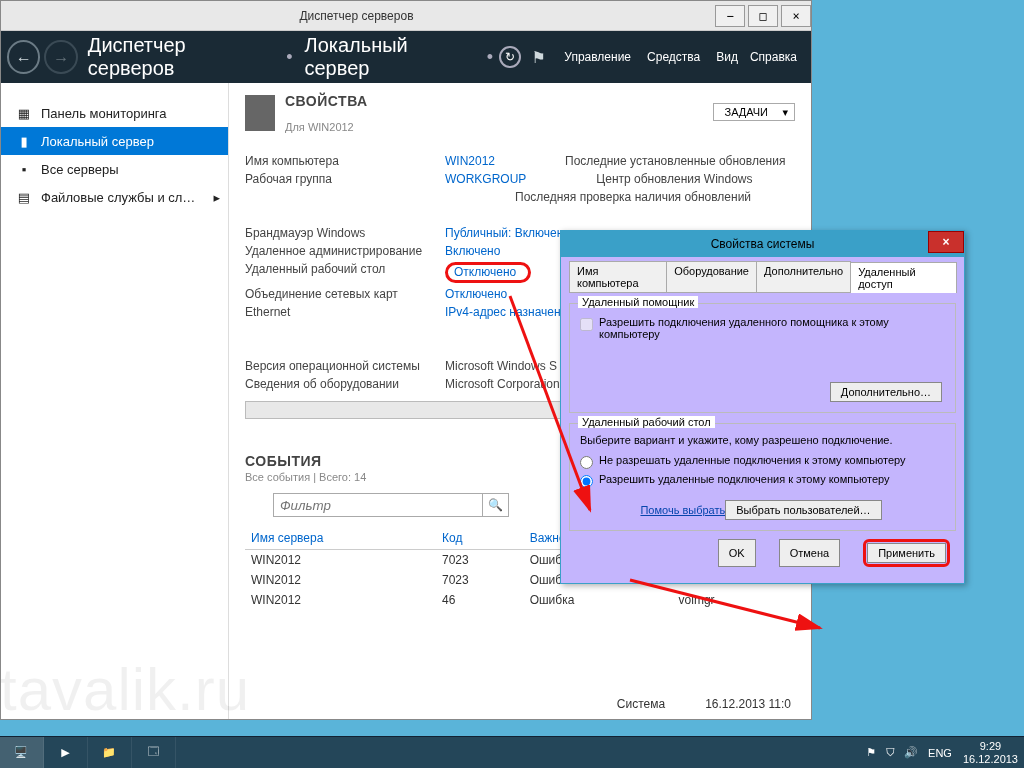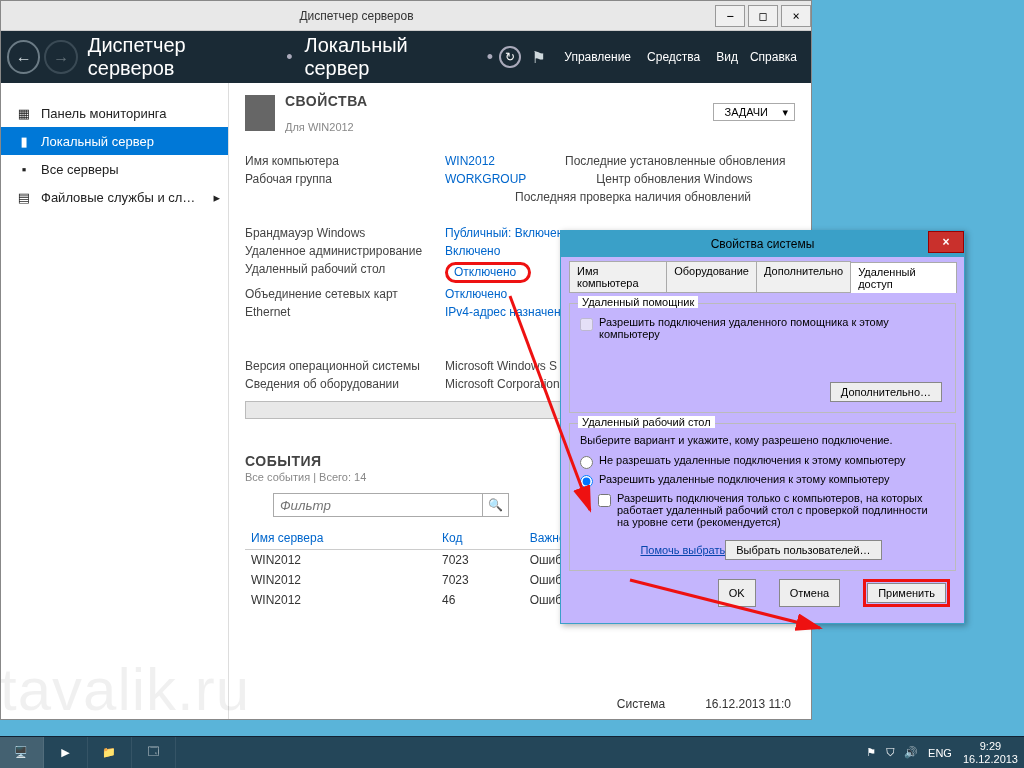--- a/index.html
+++ b/index.html
@@ -71,21 +71,21 @@
 .tab { padding: 3px 7px; border: 1px solid #aaa; border-bottom: none; margin-right: -1px; background: #f0f0f0; cursor: default; }
 .tab.act { background: #fff; position: relative; top: 1px; }
 .group { border: 1px solid #bbb; margin-top: 10px; padding: 8px 13px 10px 10px; position: relative; }
 .group > .legend { position: absolute; top: -8px; left: 8px; background: #fff; padding: 0 4px; font-size: 11px; }
 .chk, .rad { display: flex; align-items: flex-start; margin: 4px 0; }
 .chk input, .rad input { margin-right: 6px; margin-top: 2px; }
 .chk.ind { margin-left: 18px; }
 .btn { border: 1px solid #888; background: #eee; padding: 3px 10px; font-size: 11px; cursor: default; }
 .btn.right { float: right; }
 .dlg-footer { display: flex; justify-content: flex-end; gap: 23px; padding: 8px 6px; }
-.redbox { border: 3px solid #e11; border-radius: 0; padding: 1px; display: inline-block; }
+.redbox { border: 3px solid #e11; border-radius: 6px; padding: 1px; display: inline-block; }
 .link { color: #0645ad; text-decoration: underline; cursor: default; }
 .clear { clear: both; }
 
 
 svg.overlay { position: absolute; left: 0; top: 0; width: 1024px; height: 768px; pointer-events: none; }
 
 
 .taskbar { position: absolute; left: 0; bottom: 0; width: 1024px; height: 32px; background: #244659; display: flex; align-items: center; color: #fff; font-size: 11px; border-top: 1px solid #123; }
 .tb-left { display: flex; align-items: center; height: 100%; }
 .tb-btn { width: 44px; height: 100%; display: flex; align-items: center; justify-content: center; border-right: 1px solid rgba(255,255,255,.08); }
@@ -292,24 +292,20 @@
       <span class="legend">Удаленный рабочий стол</span>
       <div style="margin:2px 0 8px 0">Выберите вариант и укажите, кому разрешено подключение.</div>
       <label class="rad">
         <input type="radio" name="rd" style="">
         <span>Не разрешать удаленные подключения к этому компьютеру</span>
       </label>
       <label class="rad">
         <input type="radio" name="rd" checked="" style="">
         <span>Разрешить удаленные подключения к этому компьютеру</span>
       </label>
-      <label class="chk ind">
-        <input type="checkbox" style="">
-        <span>Разрешить подключения только с компьютеров, на которых работает удаленный рабочий стол с проверкой подлинности на уровне сети (рекомендуется)</span>
-      </label>
       <div style="margin-top:12px; display:flex; justify-content:center; align-items:center;">
         <span class="link">Помочь выбрать</span>
         <button class="btn">Выбрать пользователей…</button>
       </div>
     </div>
 
     <div class="dlg-footer">
       <button class="btn">OK</button>
       <button class="btn">Отмена</button>
       <span class="redbox">

